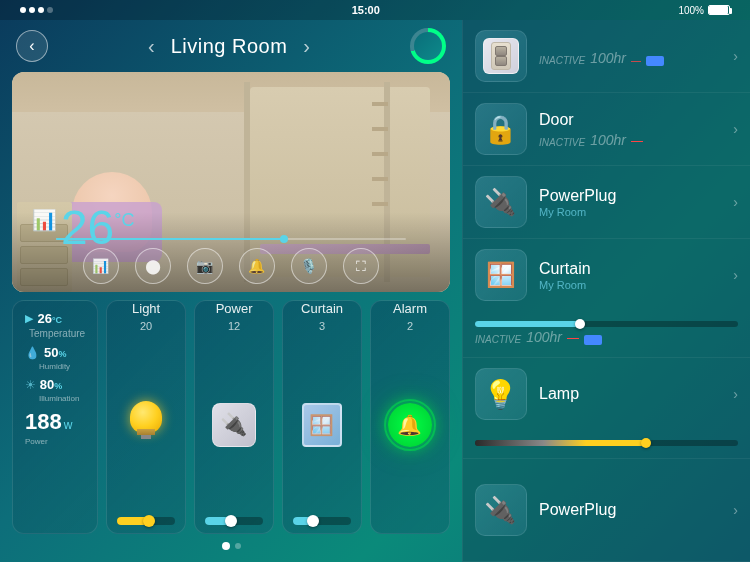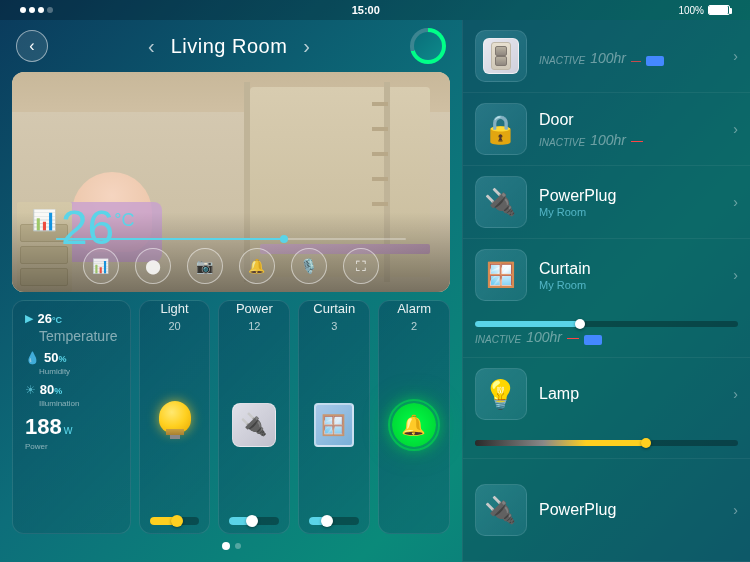--- a/index.html
+++ b/index.html
@@ -433,21 +433,21 @@
 
     <div class="stats-row">
 
       <div class="stats-left">
         <div class="stat-item">
           <span style="color:#5ad4e8;font-size:11px;">▶</span>
           <span class="stat-value">
             <span>26</span><span style="color:#5ad4e8;font-size:9px;">°C</span>
           </span>
         </div>
-        <div style="font-size:14px;color:rgba(255,255,255,0.5);margin-top:-2px;margin-left:14px;">Temperature</div>
+        <div style="font-size:10px;color:rgba(255,255,255,0.5);margin-top:-2px;margin-left:4px;">Temperature</div>
         <div class="stat-item" style="margin-top:2px;">
           <span class="stat-icon">💧</span>
           <span class="stat-value">
             <span>50</span><span style="color:#5ad4e8;font-size:9px;">%</span>
           </span>
         </div>
         <div style="font-size:8px;color:rgba(255,255,255,0.5);margin-top:-2px;margin-left:14px;">Humidity</div>
         <div class="stat-item" style="margin-top:2px;">
           <span class="stat-icon">☀</span>
           <span class="stat-value">

